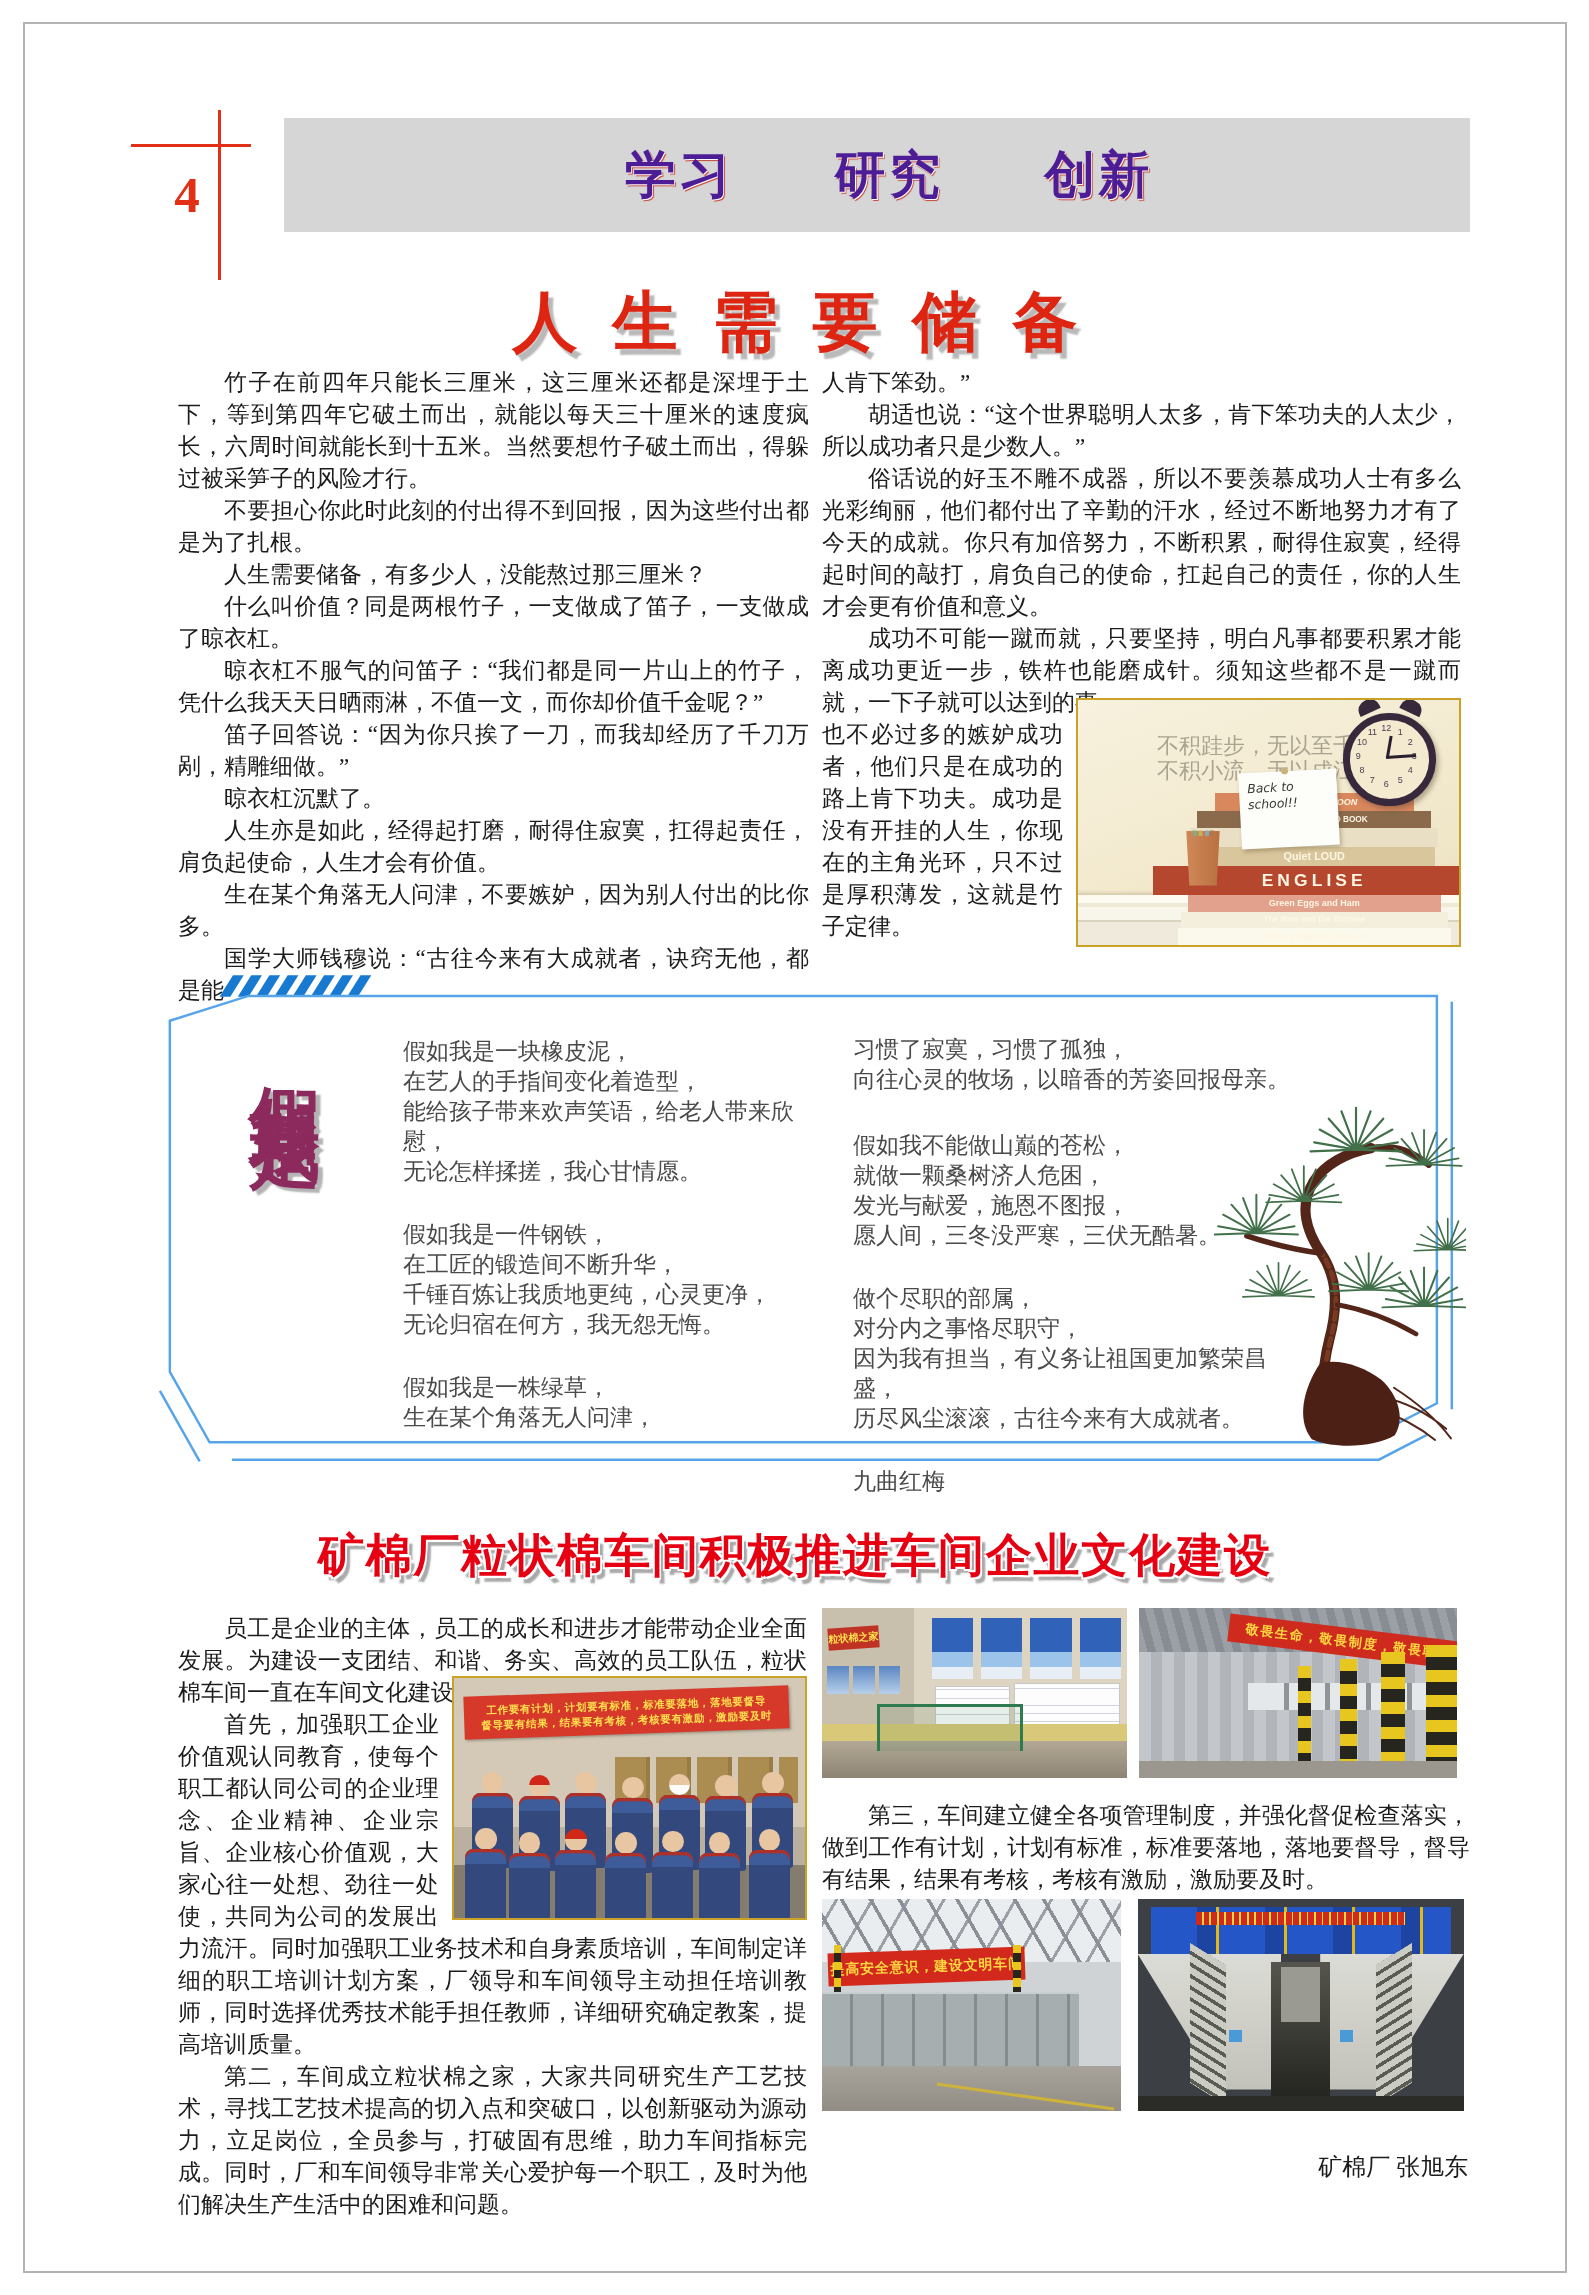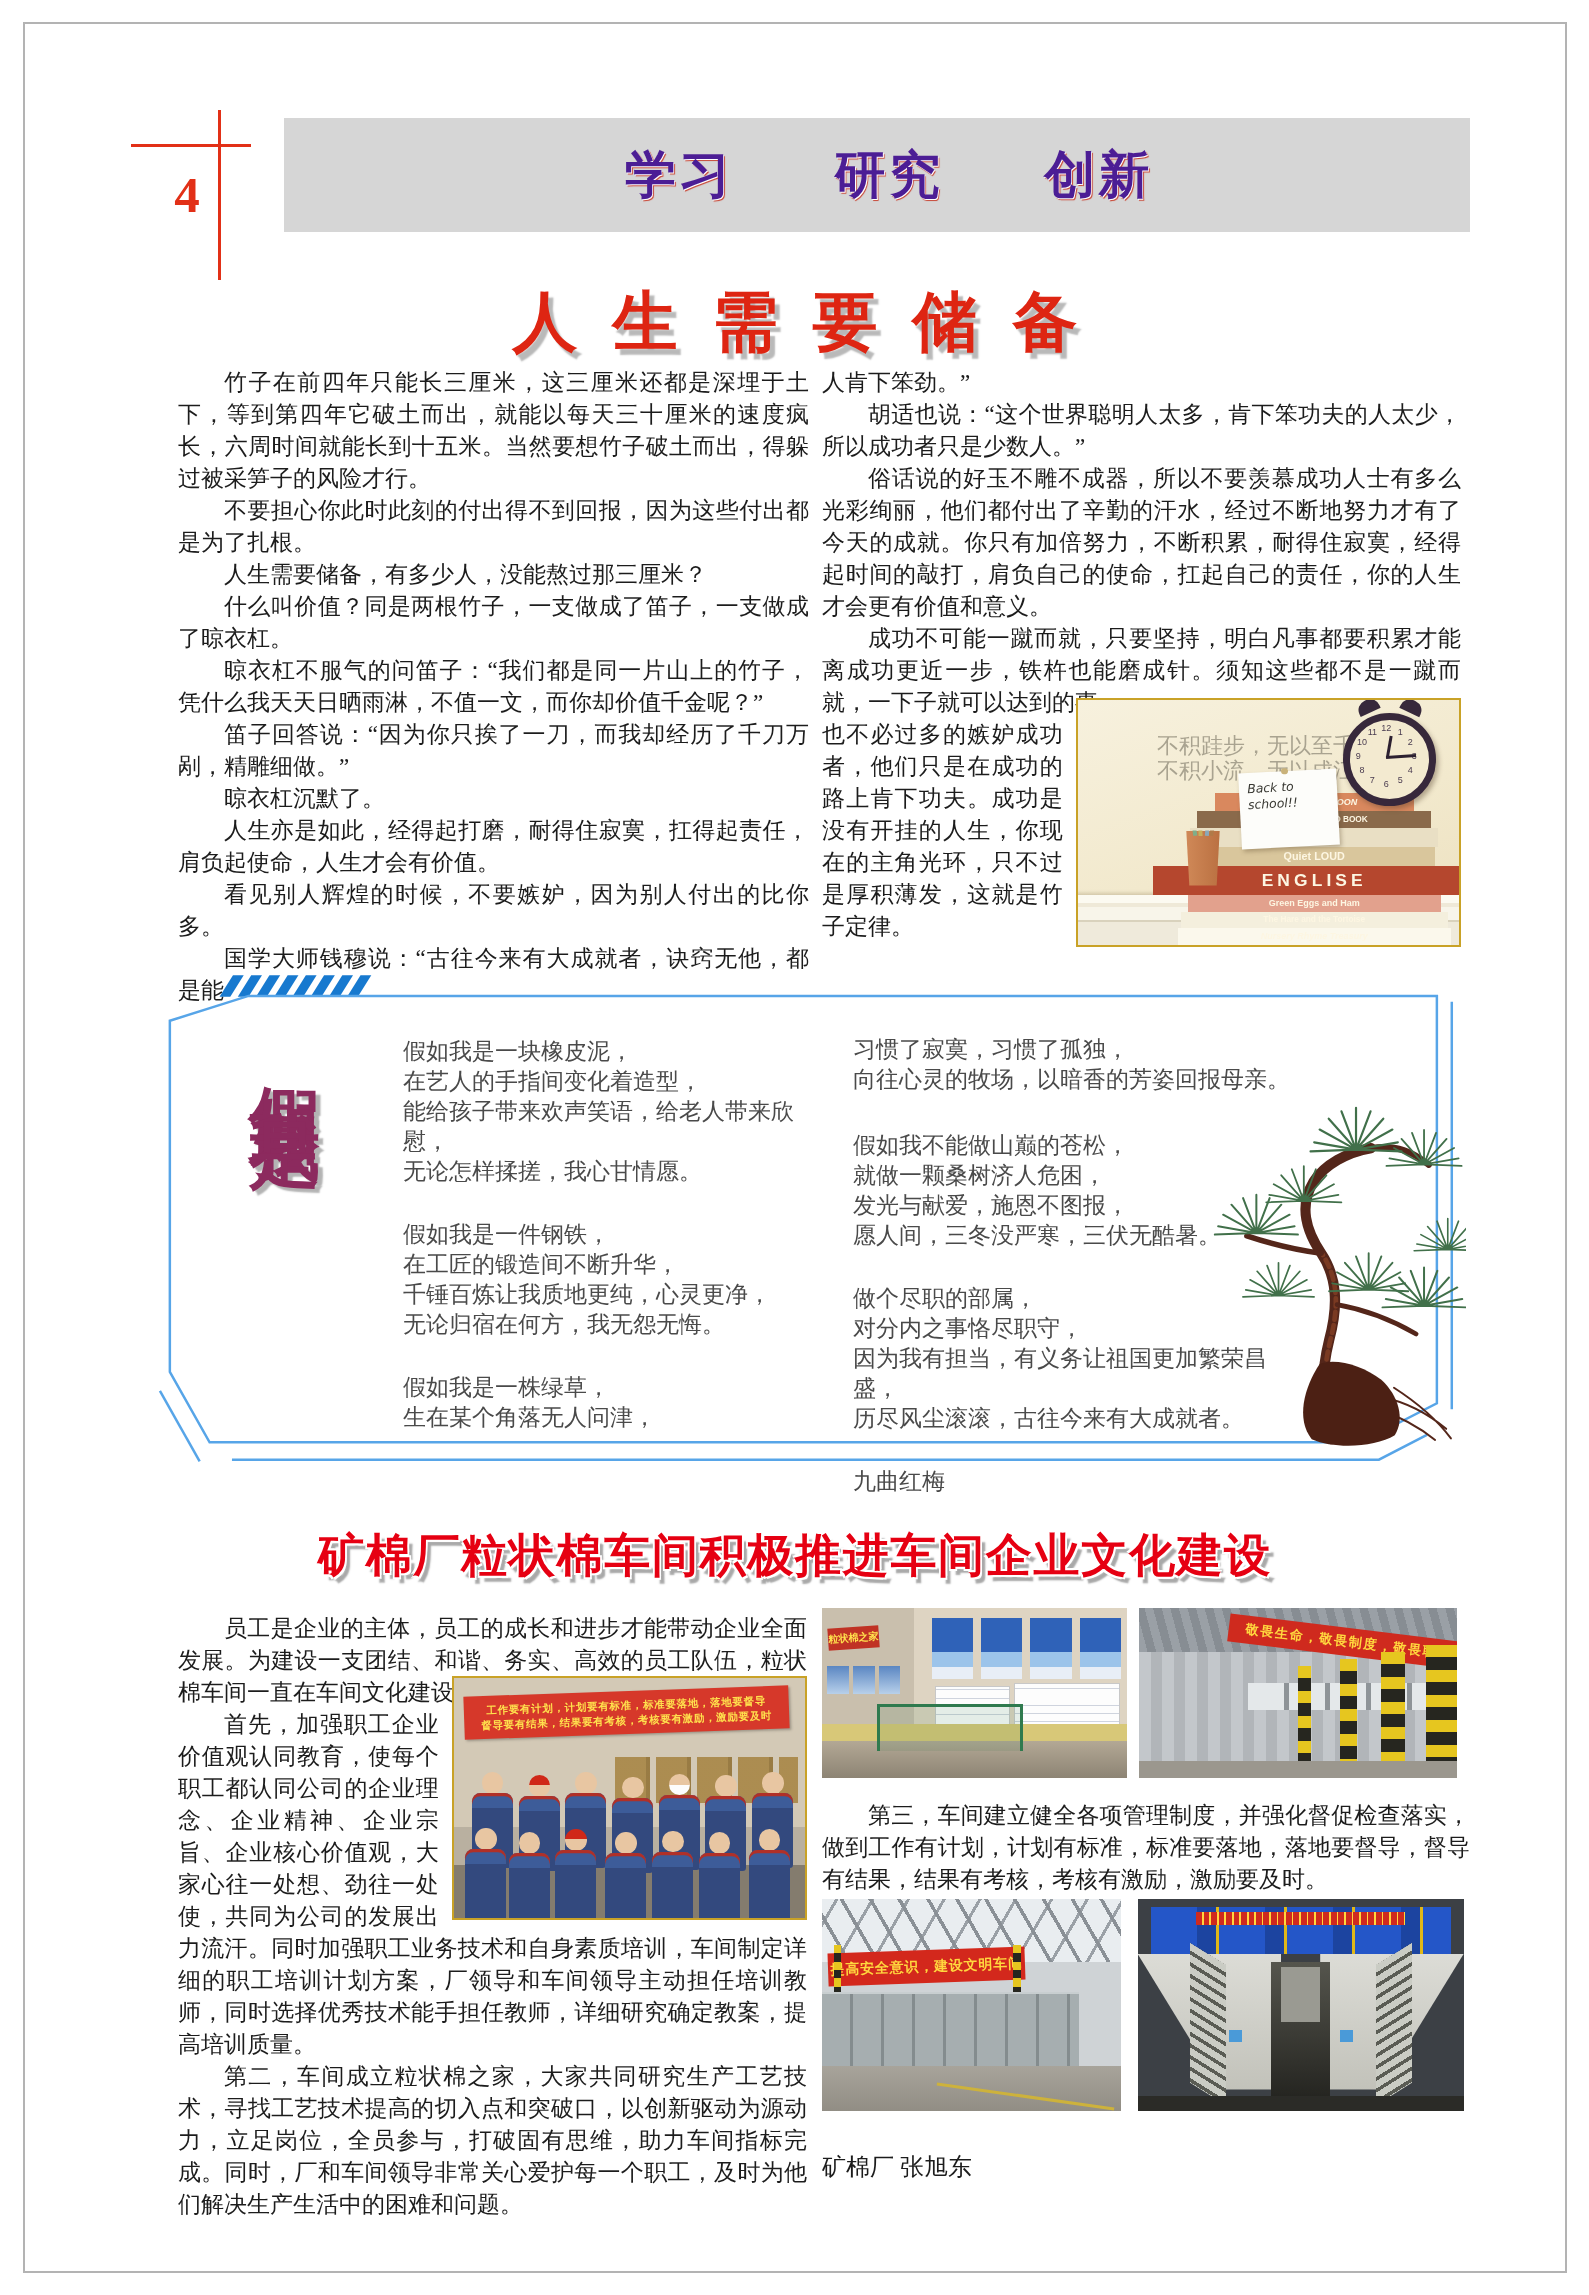--- a/index.html
+++ b/index.html
@@ -165,21 +165,21 @@
   .mp-pit{position:absolute;left:41%;top:30%;width:18%;height:66%;background:linear-gradient(#55554d,#23231f);}
   .mp-inner{position:absolute;left:44%;top:32%;width:12%;height:26%;background:#9a9a92;}
   .mp-stair{position:absolute;top:26%;width:11%;height:66%;
             background:repeating-linear-gradient(180deg,#caccc4 0 7.5px,#5a5c54 7.5px 11.6px);}
   .sl{left:16%;transform:skewY(32deg);transform-origin:top;}
   .sr{right:16%;transform:skewY(-32deg);transform-origin:top;}
   .mp-sign{position:absolute;width:13.2px;height:11.6px;background:#4a9ad8;top:62%;}
   .sg1{left:28%;} .sg2{left:62%;}
   .mp-floor{position:absolute;left:0;bottom:0;width:100%;height:7%;background:#2b2b27;}
 
-  .byline{margin-top:40px;text-align:left;font-size:24px;padding-right:1.7px;font-family:Liberation Serif, serif;}
+  .byline{margin-top:40px;text-align:right;font-size:24px;padding-right:1.7px;font-family:Liberation Serif, serif;}
 </style>
 </head>
 <body>
 
 <div id="page">
   <div class="frame"></div>
 
   <div class="reg-h"></div>
   <div class="reg-v"></div>
   <div class="pagenum">4</div>
@@ -194,21 +194,21 @@
 
   <div class="colL body">
     <p class="ind">竹子在前四年只能长三厘米，这三厘米还都是深埋于土下，等到第四年它破土而出，就能以每天三十厘米的速度疯长，六周时间就能长到十五米。当然要想竹子破土而出，得躲过被采笋子的风险才行。</p>
     <p class="ind">不要担心你此时此刻的付出得不到回报，因为这些付出都是为了扎根。</p>
     <p class="ind">人生需要储备，有多少人，没能熬过那三厘米？</p>
     <p class="ind">什么叫价值？同是两根竹子，一支做成了笛子，一支做成了晾衣杠。</p>
     <p class="ind">晾衣杠不服气的问笛子：“我们都是同一片山上的竹子，凭什么我天天日晒雨淋，不值一文，而你却价值千金呢？”</p>
     <p class="ind">笛子回答说：“因为你只挨了一刀，而我却经历了千刀万剐，精雕细做。”</p>
     <p class="ind">晾衣杠沉默了。</p>
     <p class="ind">人生亦是如此，经得起打磨，耐得住寂寞，扛得起责任，肩负起使命，人生才会有价值。</p>
-    <p class="ind">看见别人辉煌的时候，不要嫉妒，因为别人付出的比你多。</p>
+    <p class="ind">生在某个角落无人问津，不要嫉妒，因为别人付出的比你多。</p>
     <p class="ind">国学大师钱穆说：“古往今来有大成就者，诀窍无他，都是能</p>
   </div>
 
   <div class="colR body">
     <p>人肯下笨劲。”</p>
     <p class="ind">胡适也说：“这个世界聪明人太多，肯下笨功夫的人太少，所以成功者只是少数人。”</p>
     <p class="ind">俗话说的好玉不雕不成器，所以不要羡慕成功人士有多么光彩绚丽，他们都付出了辛勤的汗水，经过不断地努力才有了今天的成就。你只有加倍努力，不断积累，耐得住寂寞，经得起时间的敲打，肩负自己的使命，扛起自己的责任，你的人生才会更有价值和意义。</p>
     <p class="ind">成功不可能一蹴而就，只要坚持，明白凡事都要积累才能离成功更近一步，铁杵也能磨成针。须知这些都不是一蹴而就，一下子就可以达到的事。</p>
 
     <div class="bphoto">

